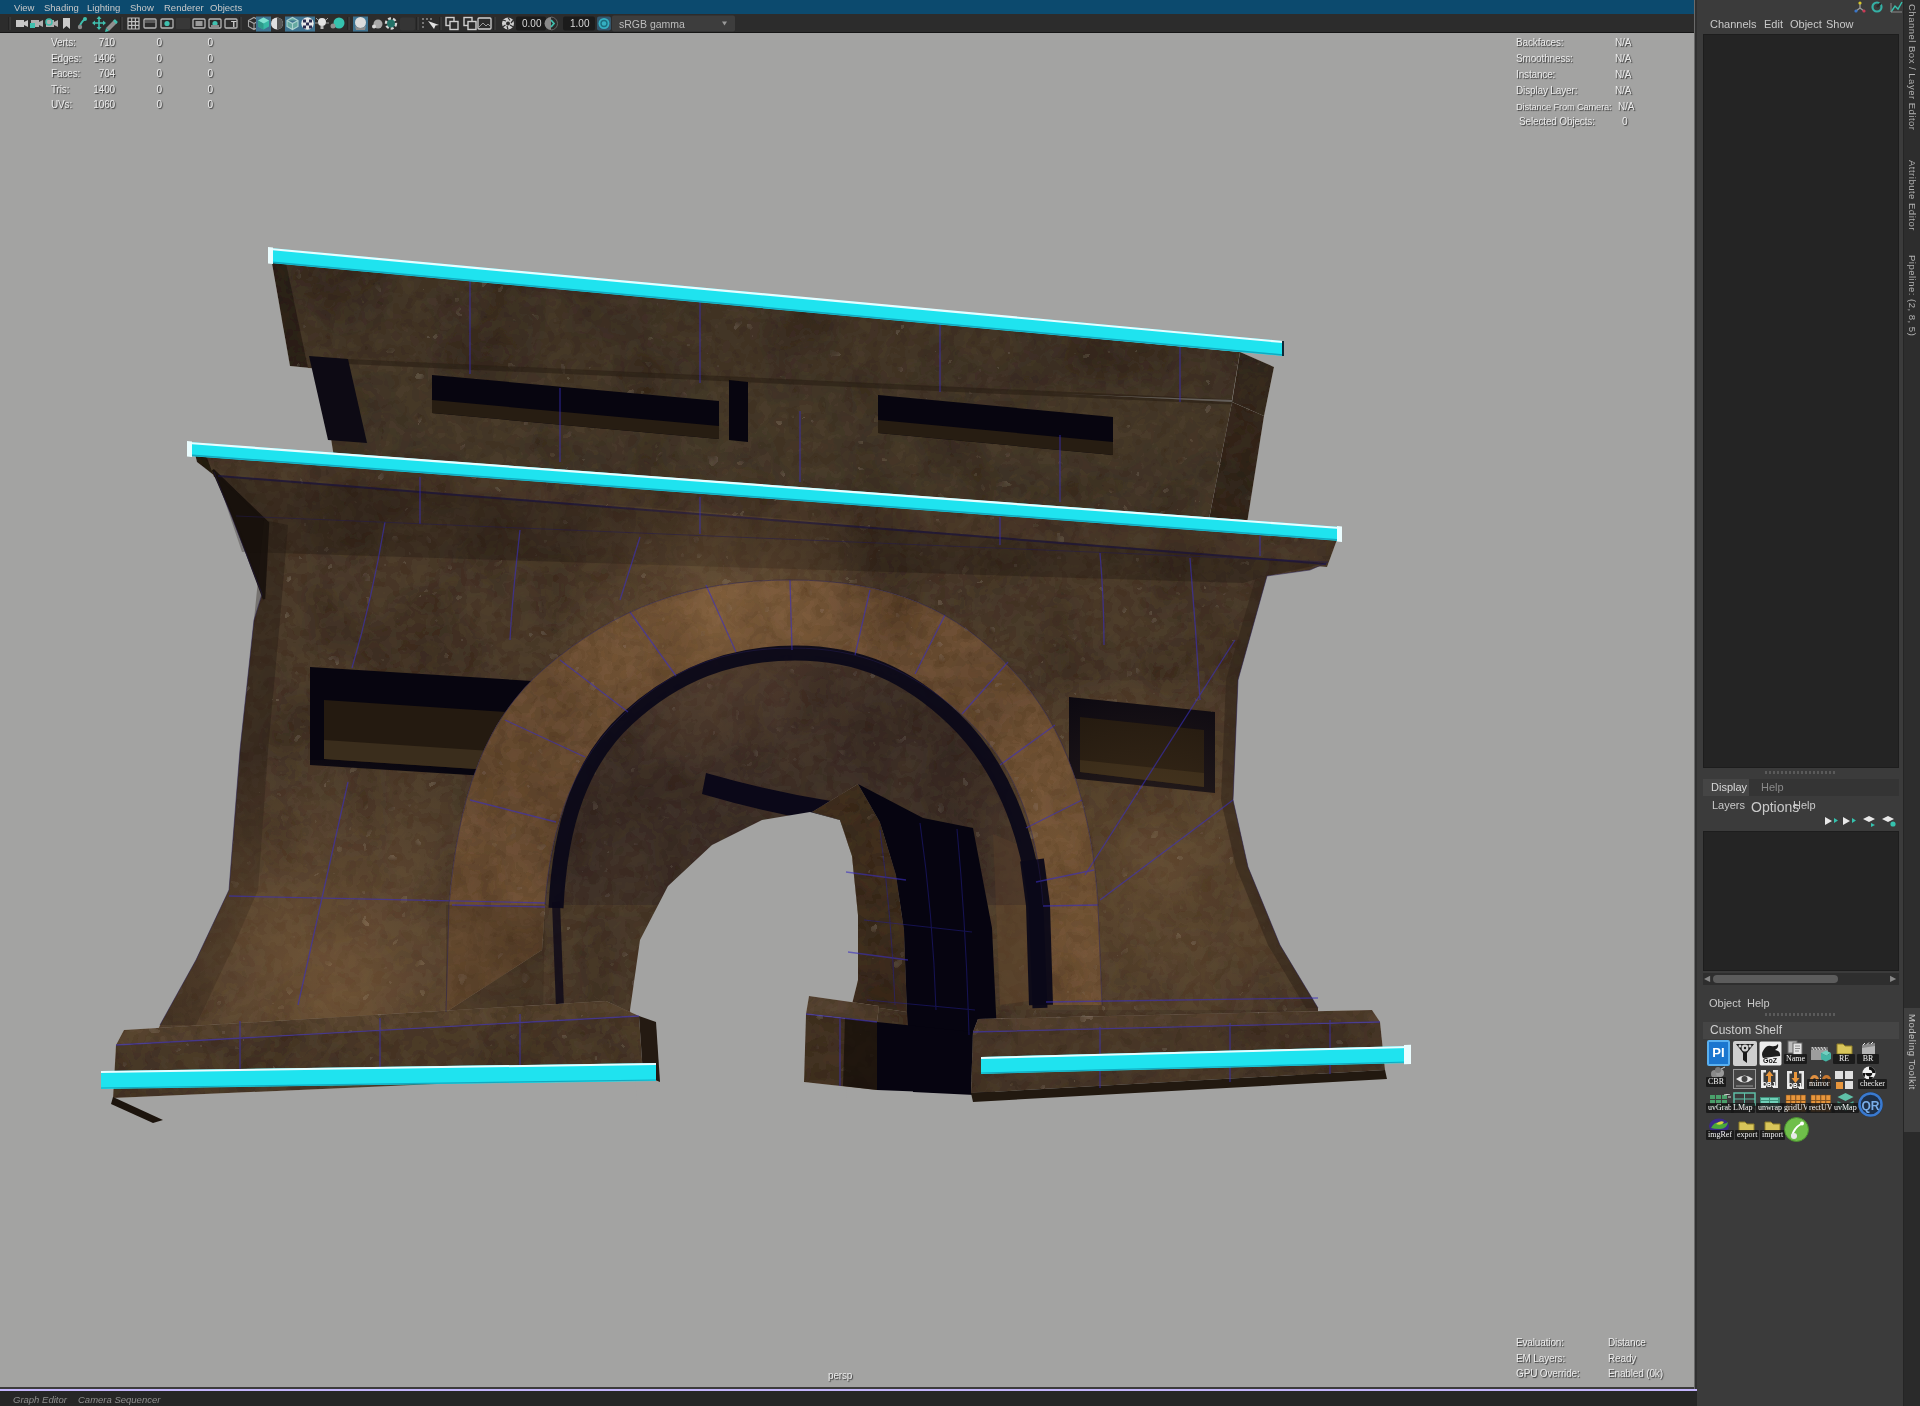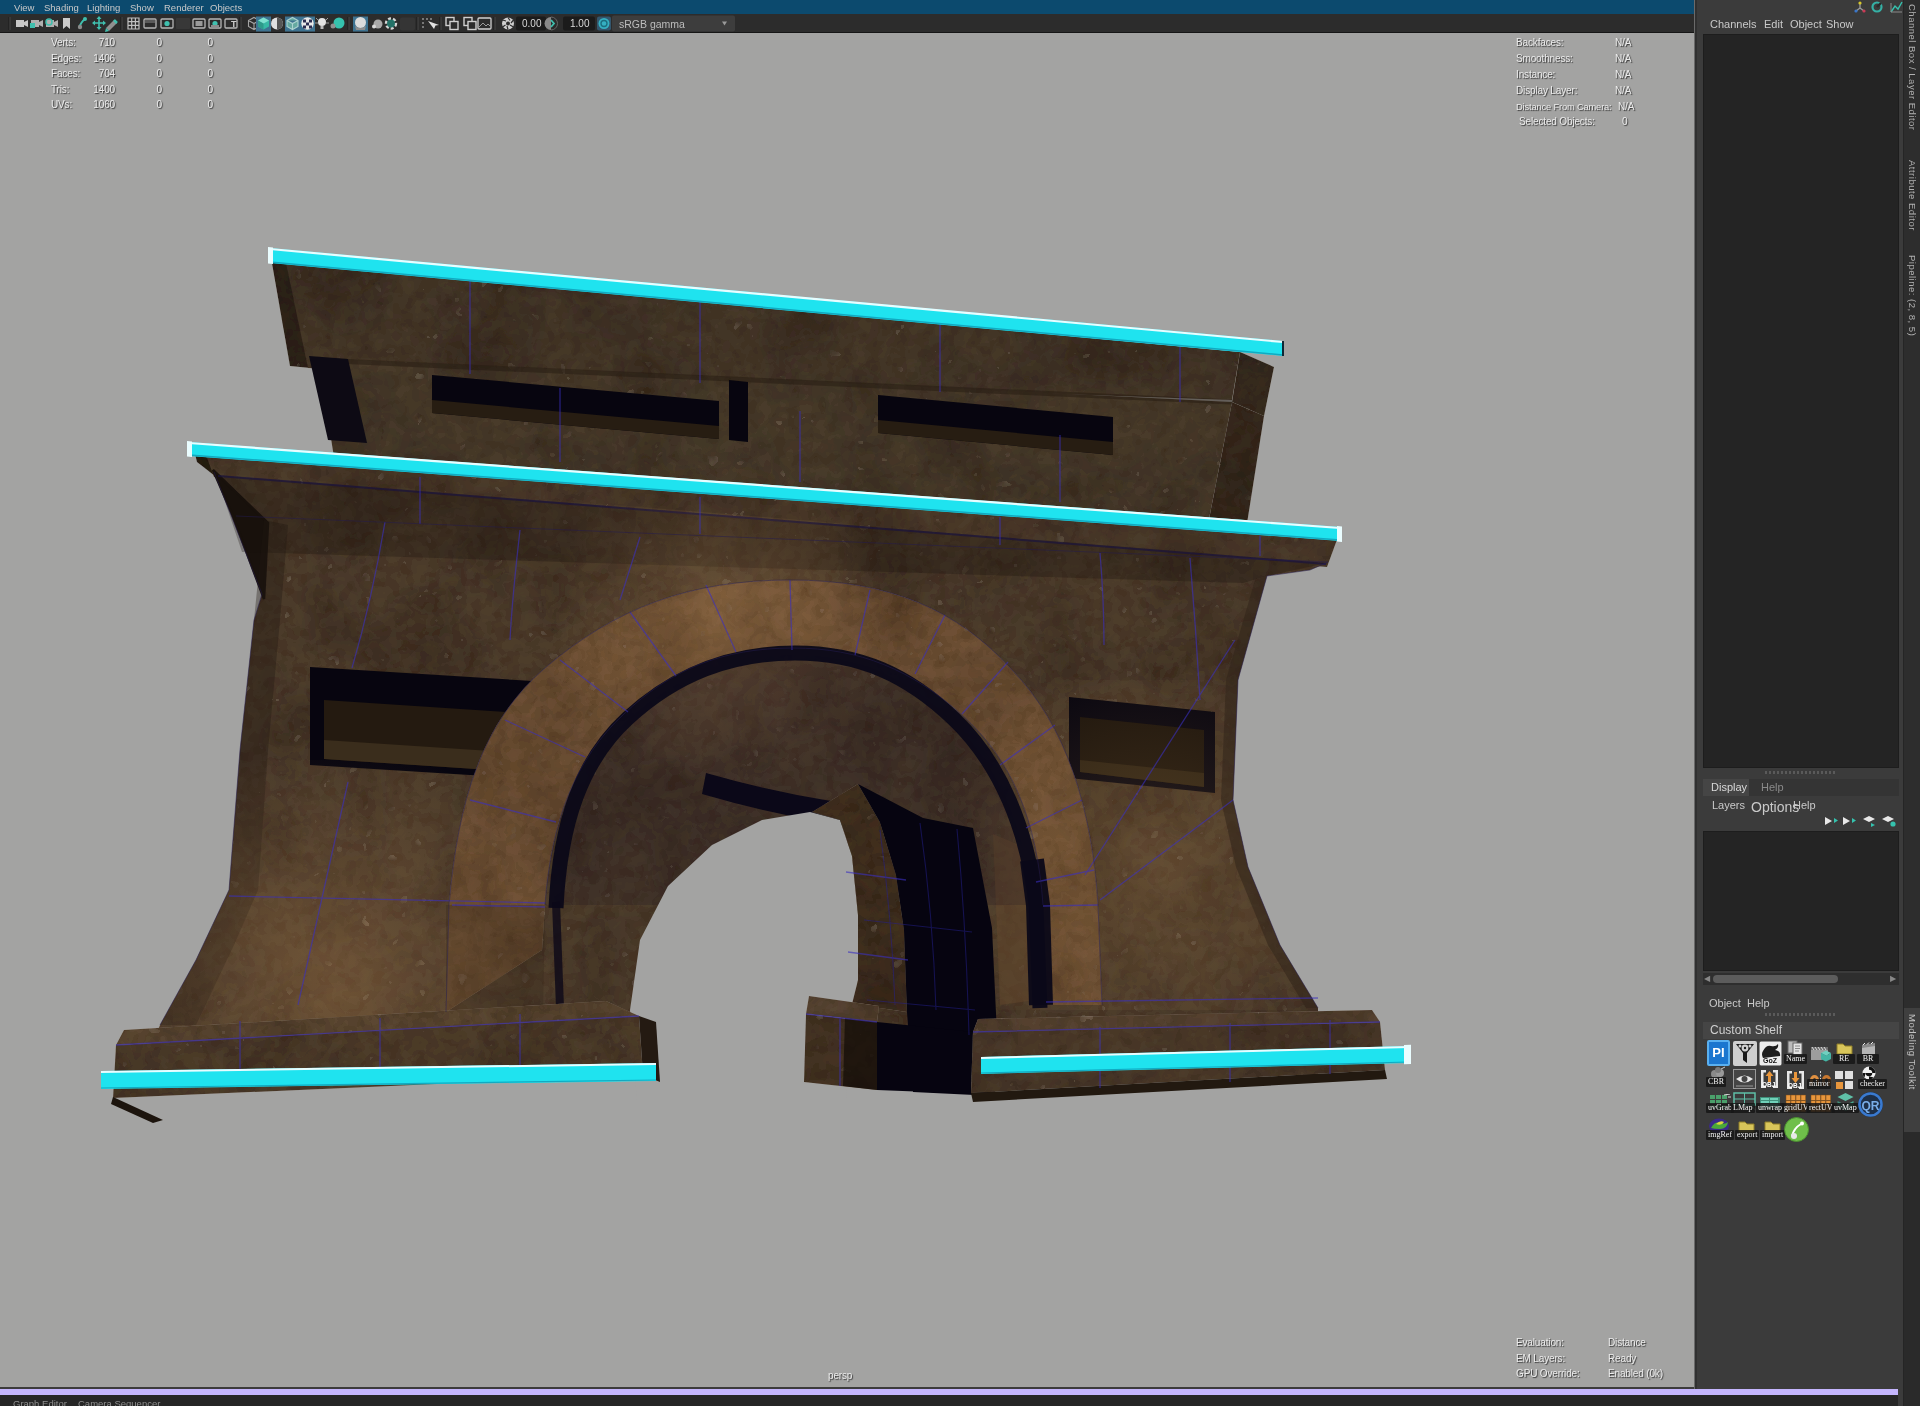--- a/index.html
+++ b/index.html
@@ -10,21 +10,21 @@
   #menubar span { position:absolute; top:2px; font-size:9.5px; color:#c9c9c9; }
   #toolbar { left:0; top:14px; width:1697px; height:19px; background:#2c2c2c; border-bottom:1px solid #161616; }
   #viewport { left:0; top:33px; width:1694px; height:1354px; background:#a3a3a2; overflow:hidden; }
   .hud { position:absolute; letter-spacing:-0.15px; font-size:10px; color:#ececec; text-shadow:1px 1px 1px rgba(40,40,40,.9); white-space:pre; }
   .hudr { text-align:right; }
   #vsplit1 { left:1694px; top:0; width:1px; height:1406px; background:#6a6a6a; }
   #vsplit2 { left:1695px; top:0; width:2px; height:1406px; background:#303030; }
   #rightpanel { left:1697px; top:0; width:206px; height:1406px; background:#3b3b3b; }
   #sidebar { left:1903px; top:0; width:17px; height:1406px; background:#2d2d2d; border-left:1px solid #252525; }
   .vtext { position:absolute; left:3px; writing-mode:vertical-rl; font-size:9.5px; color:#b0b0b0; letter-spacing:.5px; }
-  #bottombar { left:0; top:1389px; width:1898px; height:17px; background:#262626; border-top:6px solid #c4b5fd; }
+  #bottombar { left:0; top:1389px; width:1697px; height:17px; background:#262626; border-top:2px solid #c4b5fd;font-style:italic; }
   #bottombar span { position:absolute; top:3px; font-size:9.5px; color:#8f8f8f; }
   .tx { filter:url(#tex); }
   .sl { position:absolute; background:rgba(22,22,22,.85); color:#f2f2f2; font-size:8px; line-height:10px; padding:0 2px; border-radius:1px; white-space:nowrap;font-family:Liberation Serif, serif; }
 </style>
 </head>
 <body>
 <div id="menubar" class="abs">
   <span style="left:14px">View</span>
   <span style="left:44px">Shading</span>
   <span style="left:87px">Lighting</span>

